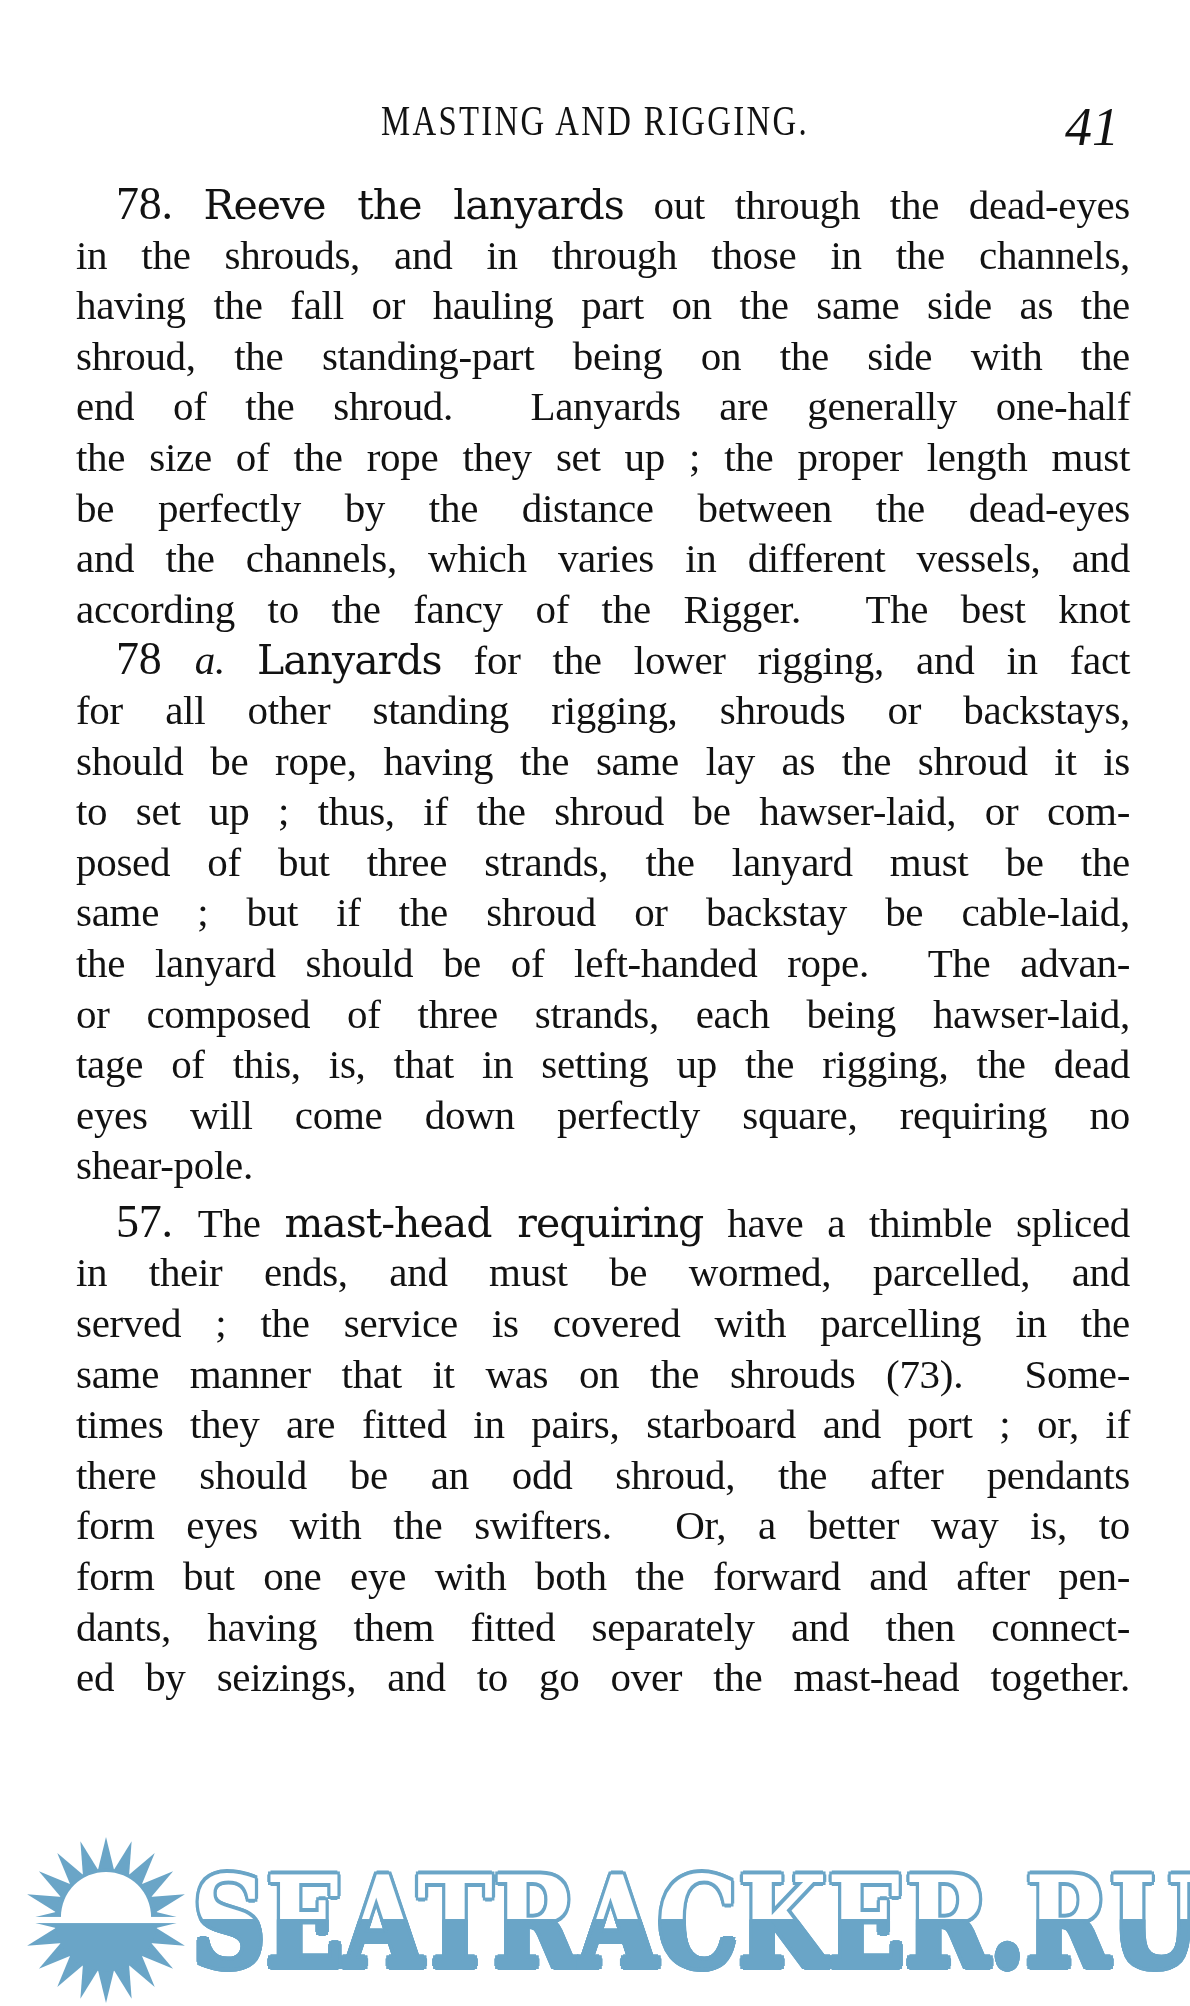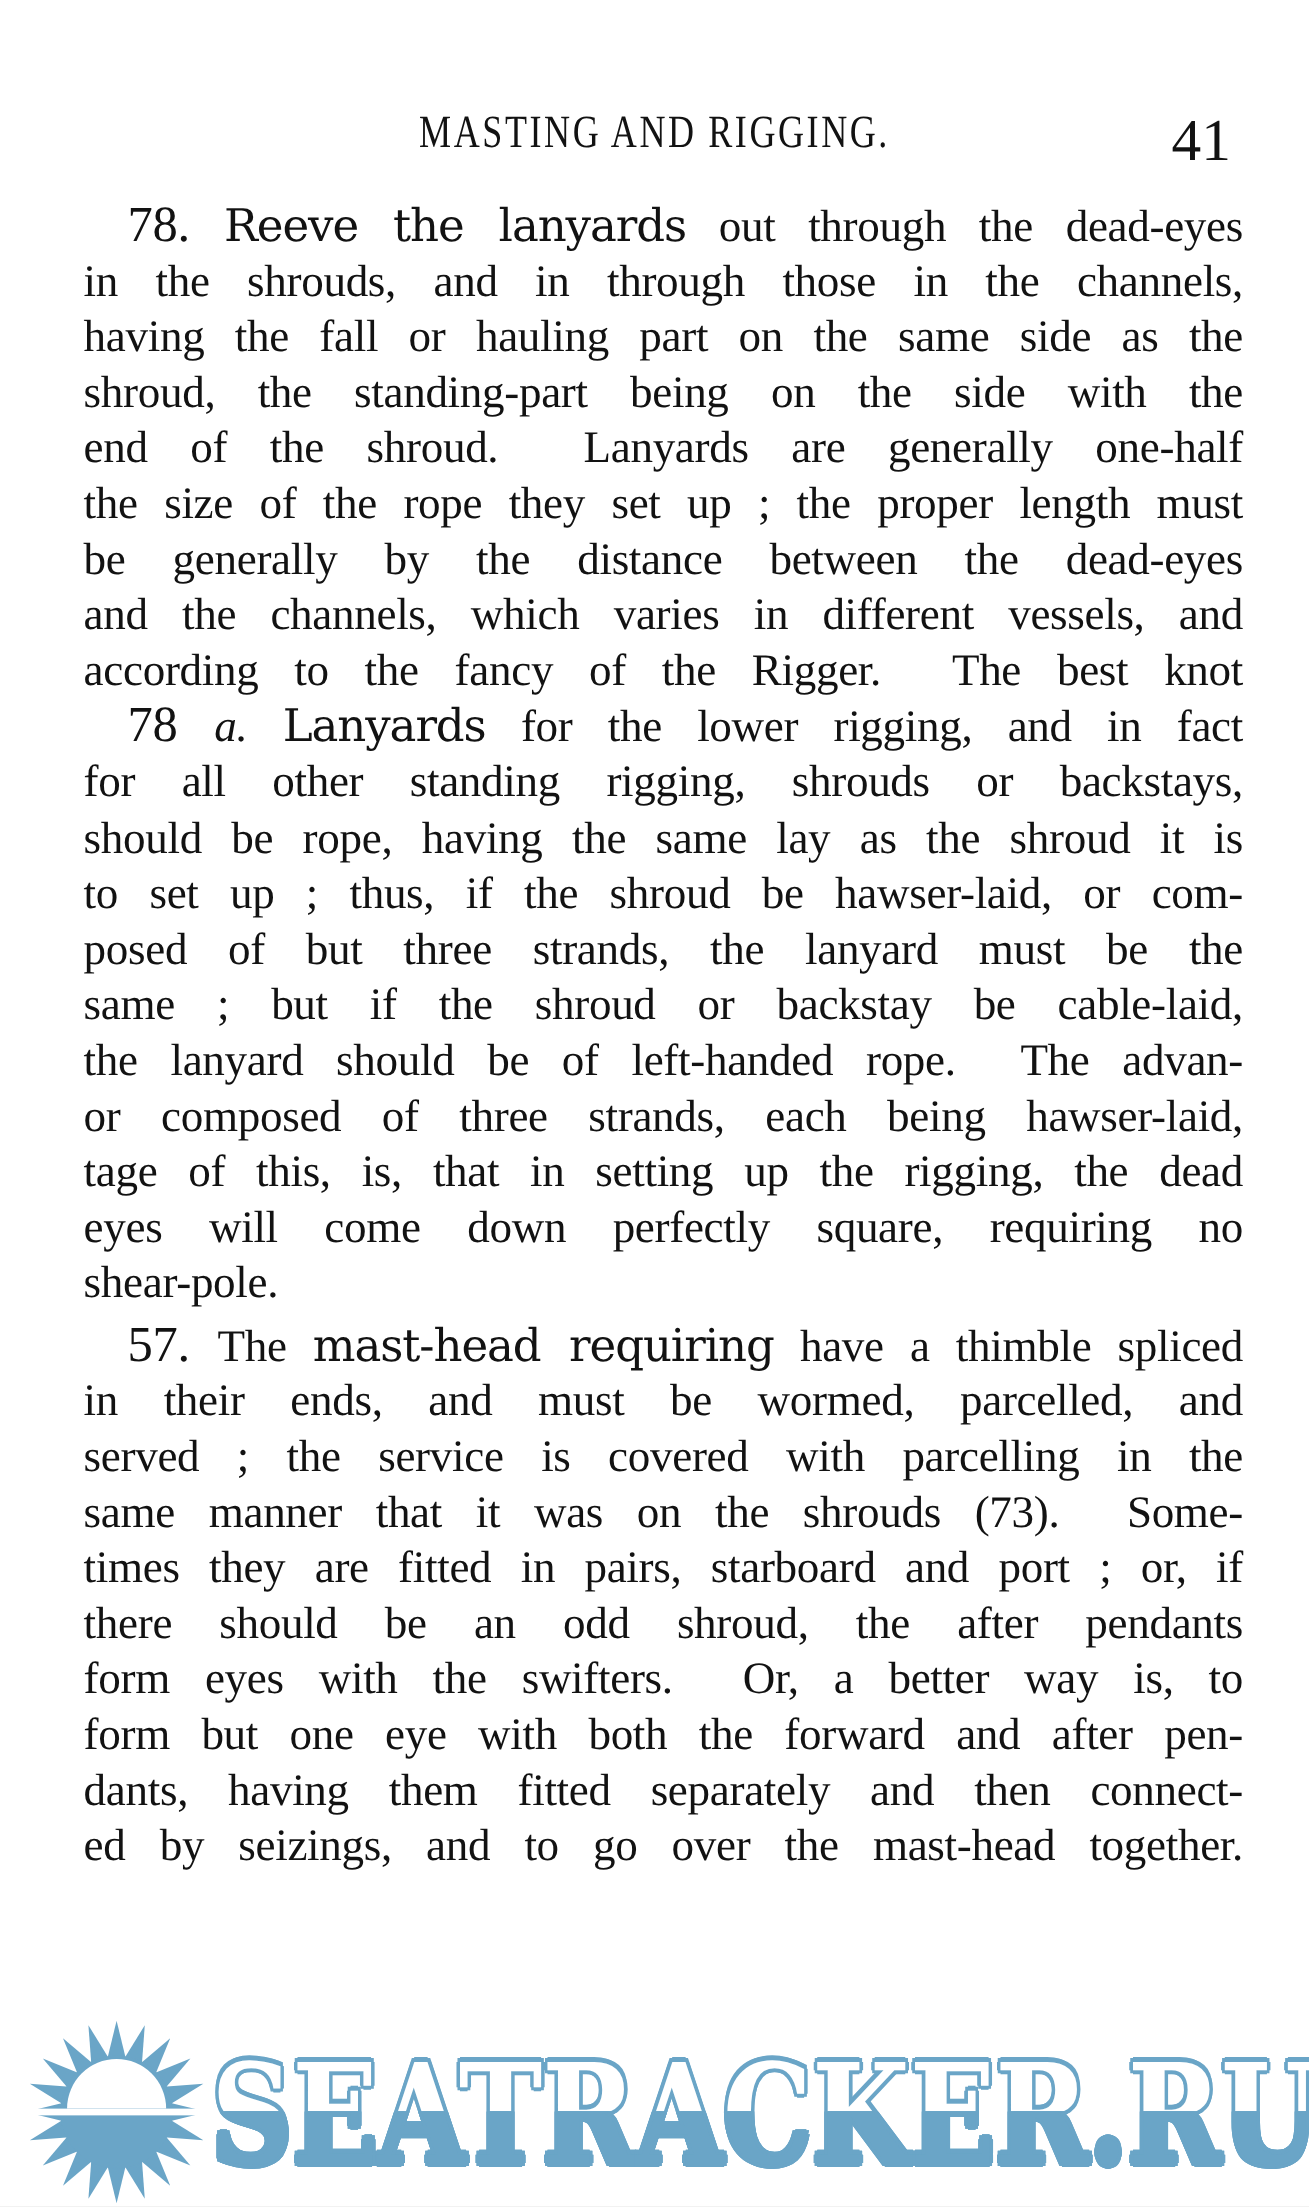--- a/index.html
+++ b/index.html
@@ -16,21 +16,21 @@
   .header{position:absolute;left:0;top:100px;width:1190px;height:60px;padding-left:11px;}
   .title{
     position:absolute;left:0;top:0;width:1190px;
     text-align:center;
     font-size:42px;line-height:1;letter-spacing:3px;
     transform:scaleX(0.78);transform-origin:center top;
     white-space:nowrap;
   }
   .pagenum{
     position:absolute;right:82px;top:0;
-    font-size:54px;line-height:1;
+    font-size:54px;line-height:1;font-style:italic;
   }
   
   .body{
     position:absolute;left:76px;top:179px;width:1054px;
     font-size:41px;line-height:50.6px;letter-spacing:-0.3px;
   }
   .para{margin:0;}
   .para:last-child{margin-top:6px;}
   .line{
     text-align:justify;
@@ -76,21 +76,21 @@
   </div>
 
   <div class="body">
       <div class="para">
         <div class="line indent"><span class="seg-num">78. </span><span class="seg-b">Reeve the lanyards</span><span class="seg-n"> out through the dead-eyes</span></div>
         <div class="line"><span class="seg-n">in the shrouds, and in through those in the channels,</span></div>
         <div class="line"><span class="seg-n">having the fall or hauling part on the same side as the</span></div>
         <div class="line"><span class="seg-n">shroud, the standing-part being on the side with the</span></div>
         <div class="line"><span class="seg-n">end of the shroud.&nbsp; Lanyards are generally one-half</span></div>
         <div class="line"><span class="seg-n">the size of the rope they set up ; the proper length must</span></div>
-        <div class="line"><span class="seg-n">be generally by the distance between the dead-eyes</span></div>
+        <div class="line"><span class="seg-n">be perfectly by the distance between the dead-eyes</span></div>
         <div class="line"><span class="seg-n">and the channels, which varies in different vessels, and</span></div>
         <div class="line"><span class="seg-n">according to the fancy of the Rigger.&nbsp; The best knot</span></div>
       </div>
       <div class="para">
         <div class="line indent"><span class="seg-num">78 </span><span class="seg-i">a.</span><span class="seg-n"> </span><span class="seg-b">Lanyards</span><span class="seg-n"> for the lower rigging, and in fact</span></div>
         <div class="line"><span class="seg-n">for all other standing rigging, shrouds or backstays,</span></div>
         <div class="line"><span class="seg-n">should be rope, having the same lay as the shroud it is</span></div>
         <div class="line"><span class="seg-n">to set up ; thus, if the shroud be hawser-laid, or com-</span></div>
         <div class="line"><span class="seg-n">posed of but three strands, the lanyard must be the</span></div>
         <div class="line"><span class="seg-n">same ; but if the shroud or backstay be cable-laid,</span></div>

